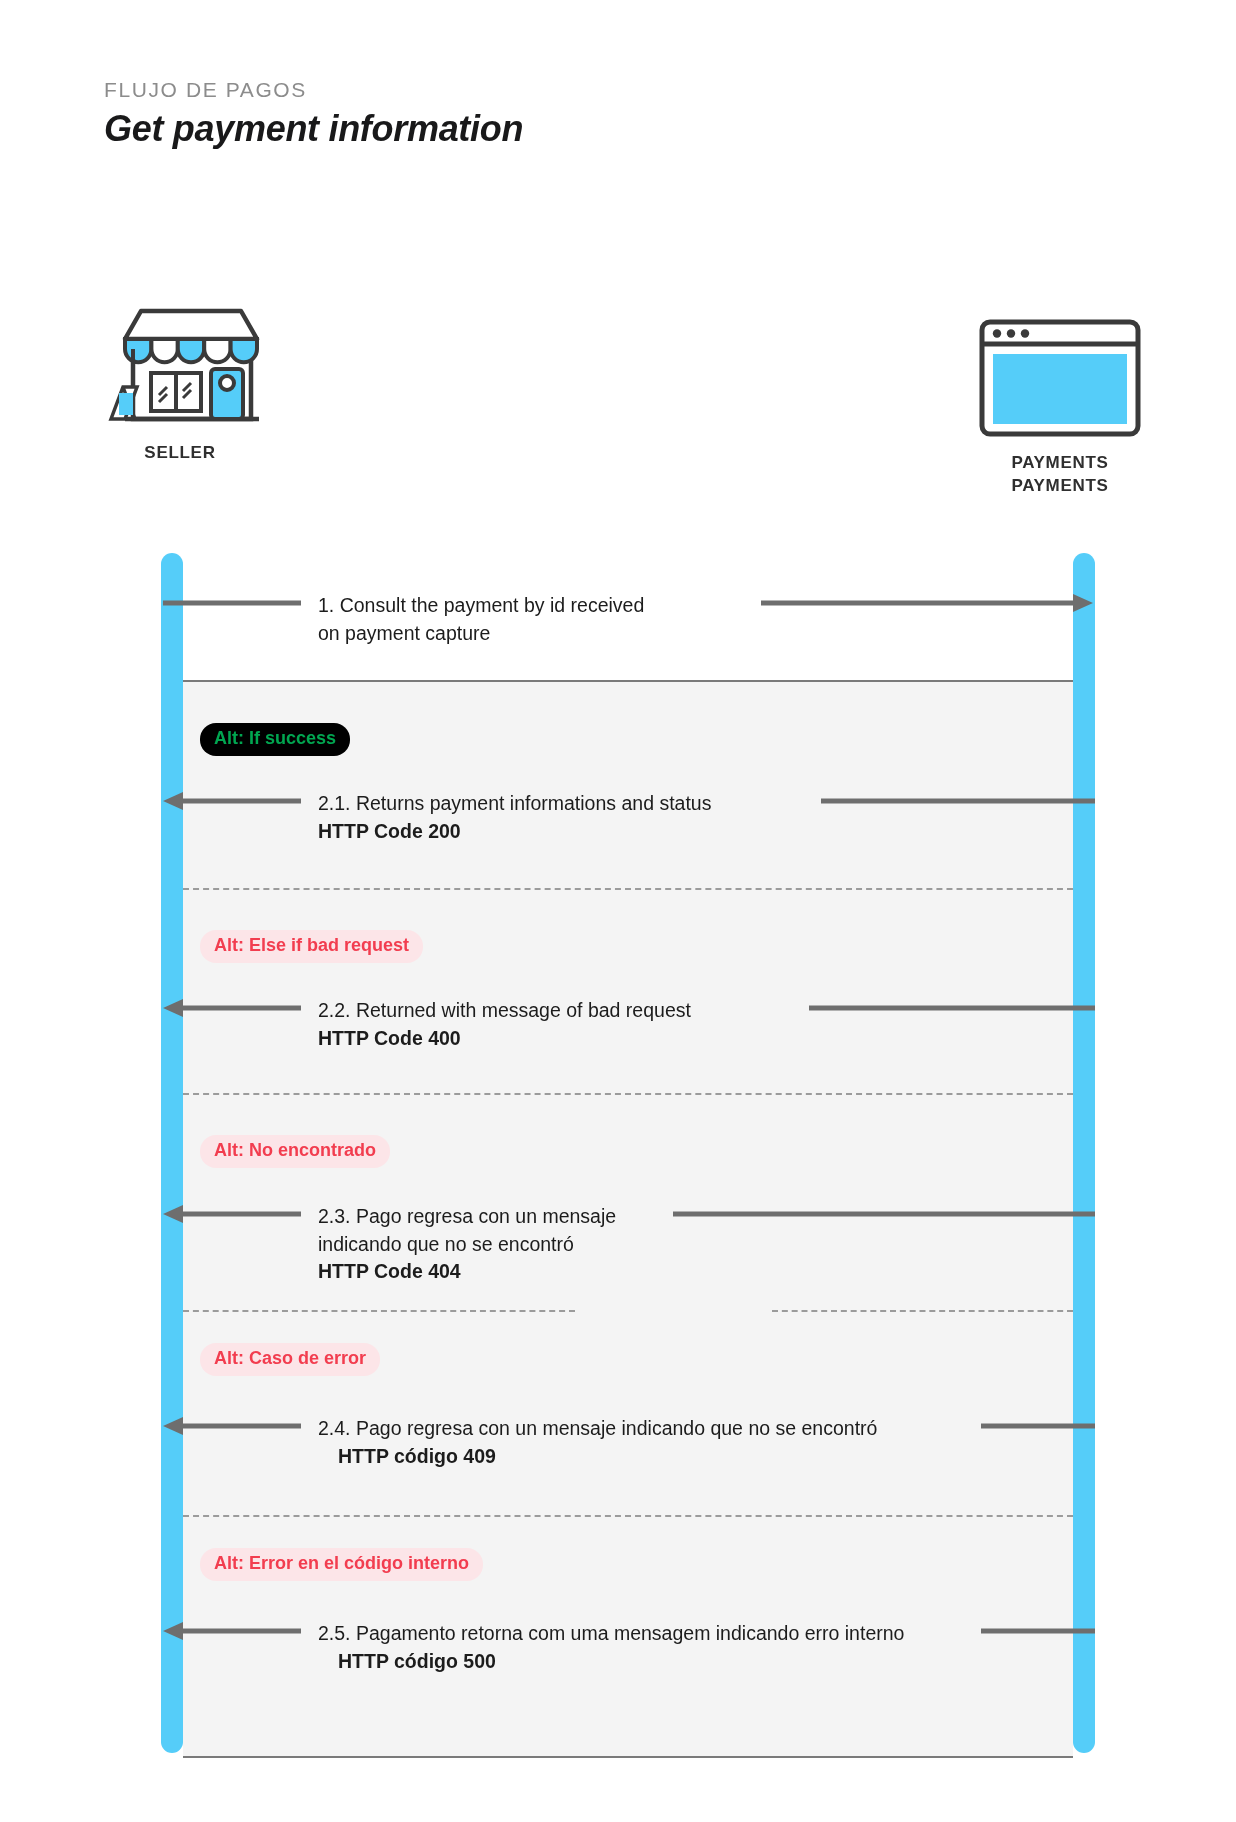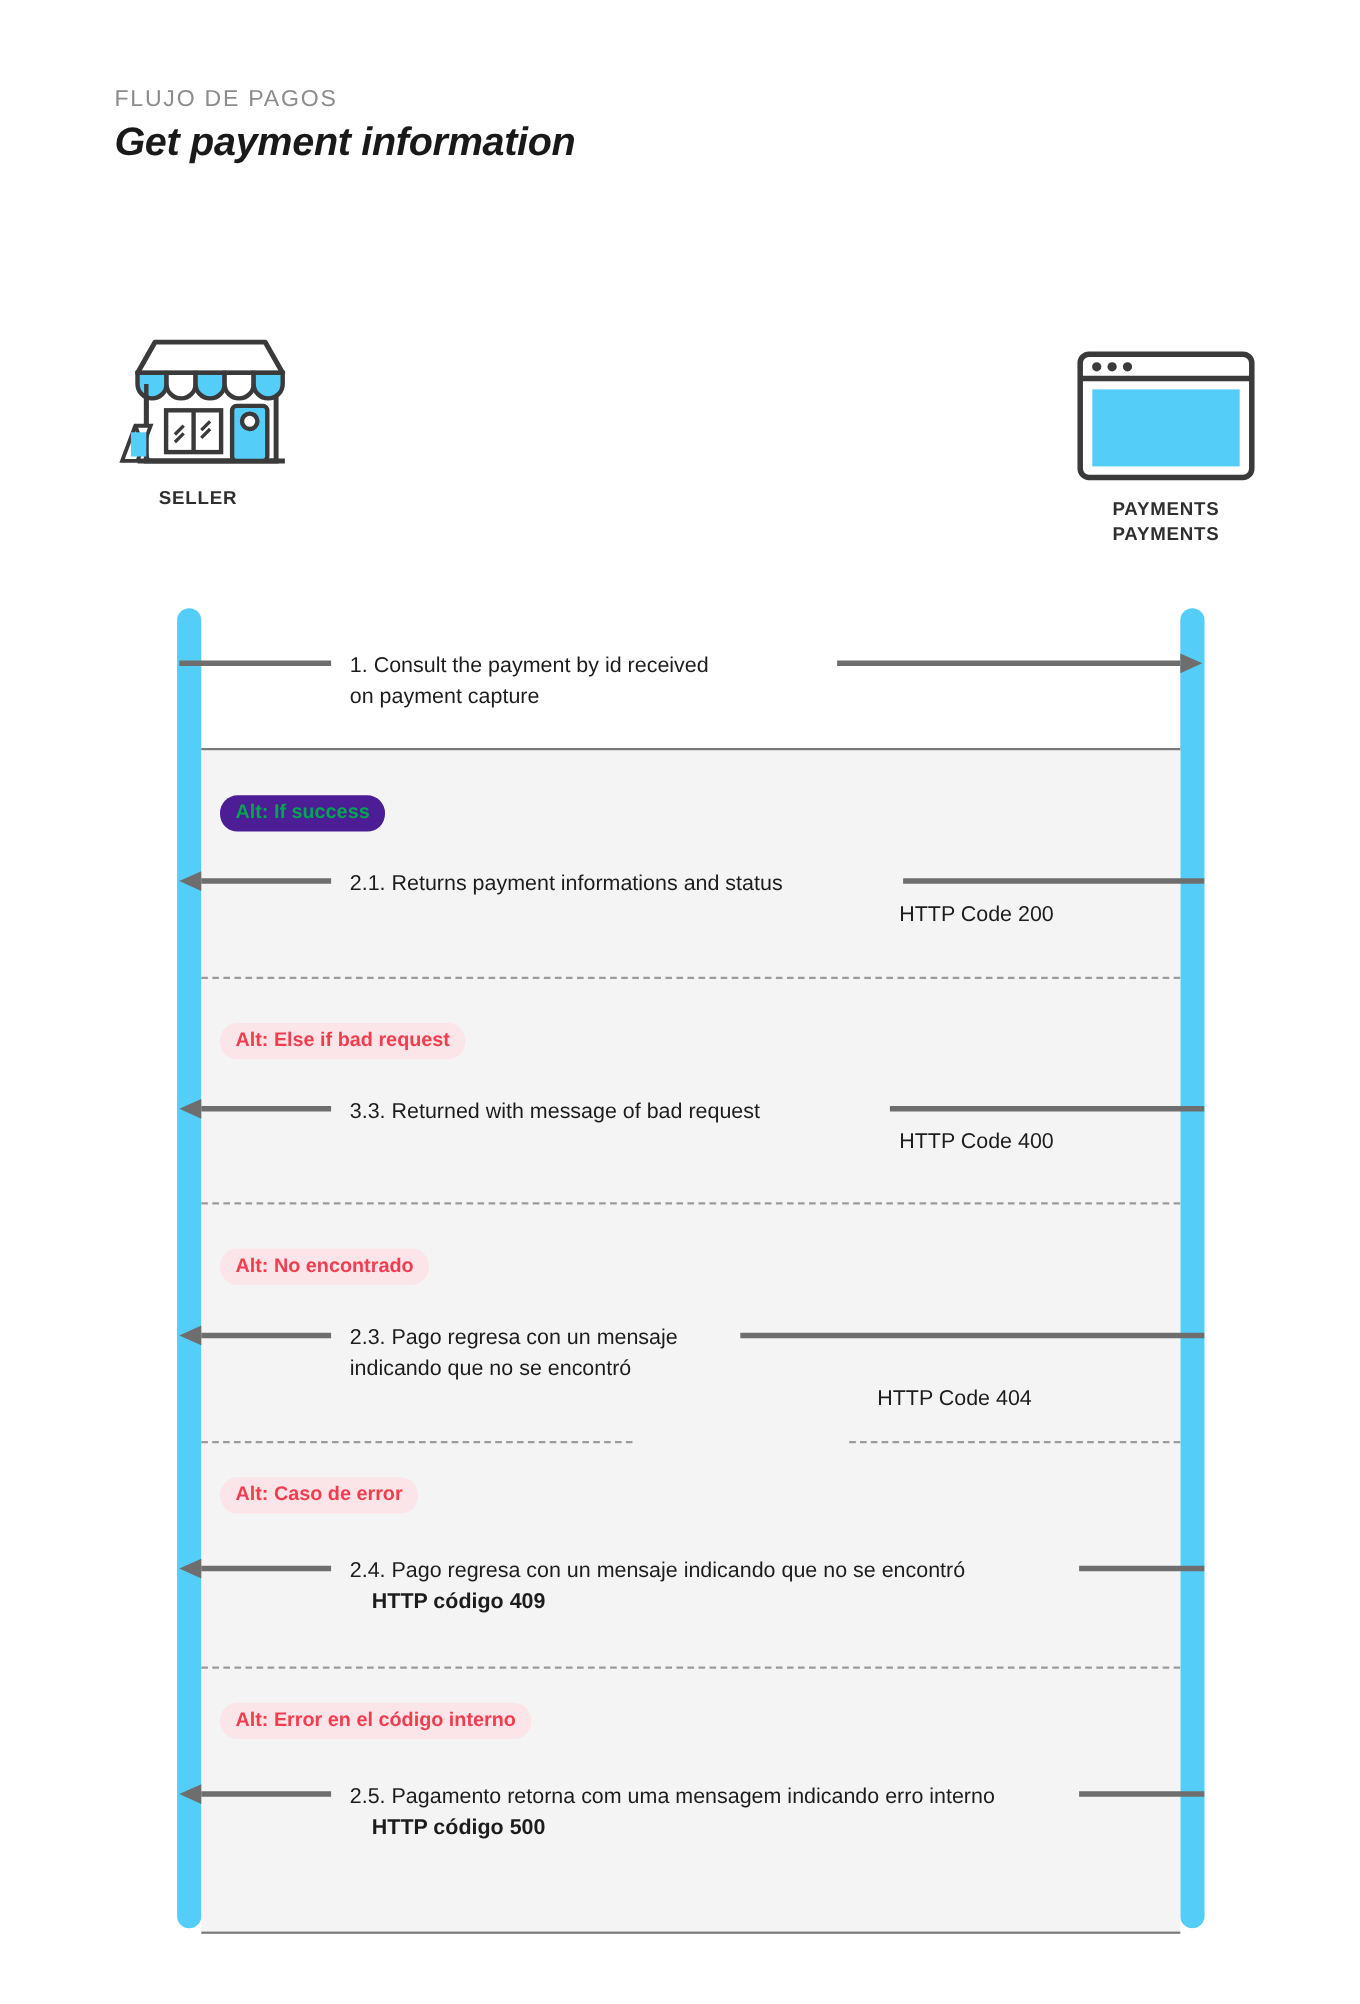--- a/index.html
+++ b/index.html
@@ -105,34 +105,34 @@
     left: 157px;
     top: 0;
     width: 620px;
     font-size: 19.5px;
     line-height: 1.42;
     color: #1c1c1c;
     background: transparent;
   }
   .msg-text.wide { width: 640px; }
   .msg-text b { font-weight: 700; margin-left: 20px; }
-  .msg-text .code-line { font-weight: 400; display: block; text-align: right; }
+  .msg-text .code-line { font-weight: 700; display: block; }
 
   
   .alt-badge {
     position: absolute;
     left: 200px;
     font-size: 18px;
     font-weight: 700;
     padding: 6px 14px 7px 14px;
     border-radius: 16px;
     white-space: nowrap;
     line-height: 1.1;
   }
-  .alt-badge.success { background: #4c1d95; color: #00a650; }
+  .alt-badge.success { background: #000000; color: #00a650; }
   .alt-badge.error   { background: #fce5e8; color: #f23d4f; }
 
   
   .alt-divider {
     position: absolute;
     left: 183px;
     width: 890px;
     height: 0;
     border-top: 2px dashed #9b9b9b;
   }
@@ -245,21 +245,21 @@
 
   <div class="alt-badge error" style="top:930px;">Alt: Else if bad request</div>
 
   <div class="msg" style="top:997px;">
     <svg class="msg-arrow" viewBox="0 0 934 22" preserveAspectRatio="none">
       <path d="M22 2 L2 11 L22 20 Z" fill="#6e6e6e"></path>
       <path d="M22 11 H140" stroke="#6e6e6e" stroke-width="5"></path>
       <path d="M648 11 H934" stroke="#6e6e6e" stroke-width="5"></path>
     </svg>
     <div class="msg-text wide">
-      <span>3.3. Returned with message of bad request</span>
+      <span>2.2. Returned with message of bad request</span>
       <span class="code-line">HTTP Code 400</span>
     </div>
   </div>
 
   <div class="alt-divider" style="top:1093px;"></div>
 
   <div class="alt-badge error" style="top:1135px;">Alt: No encontrado</div>
 
   <div class="msg" style="top:1203px;">
     <svg class="msg-arrow" viewBox="0 0 934 22" preserveAspectRatio="none">

